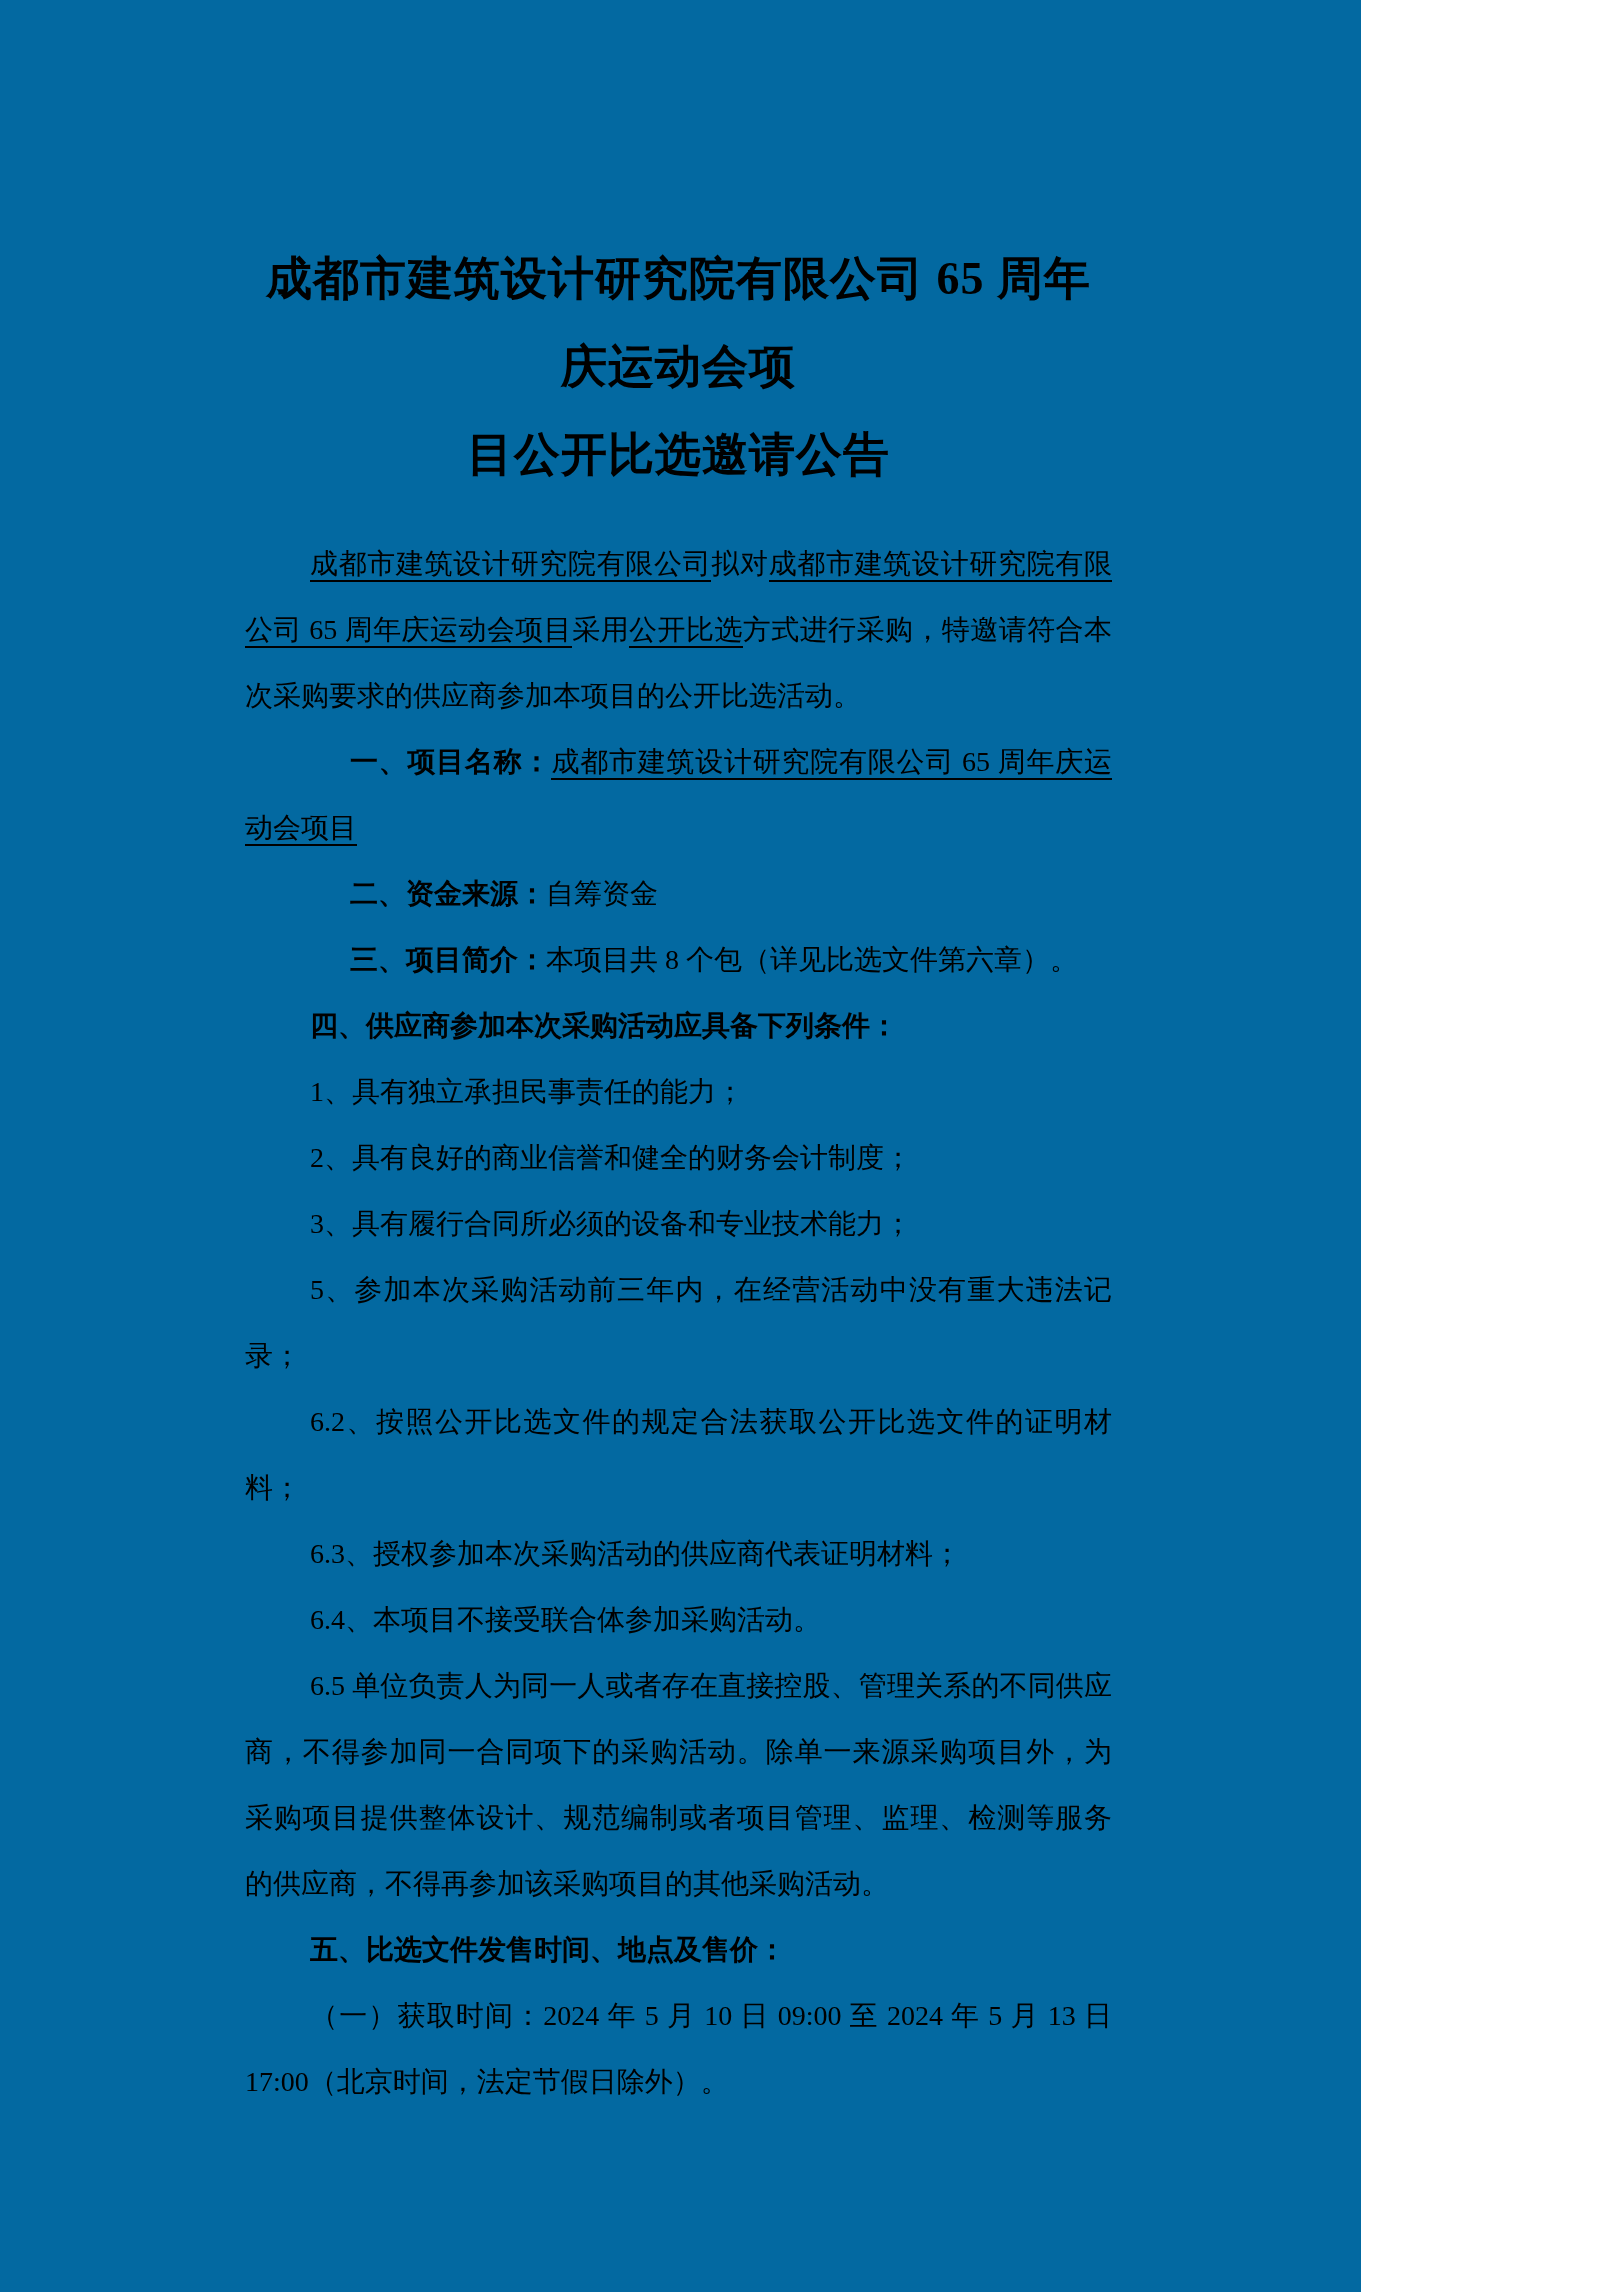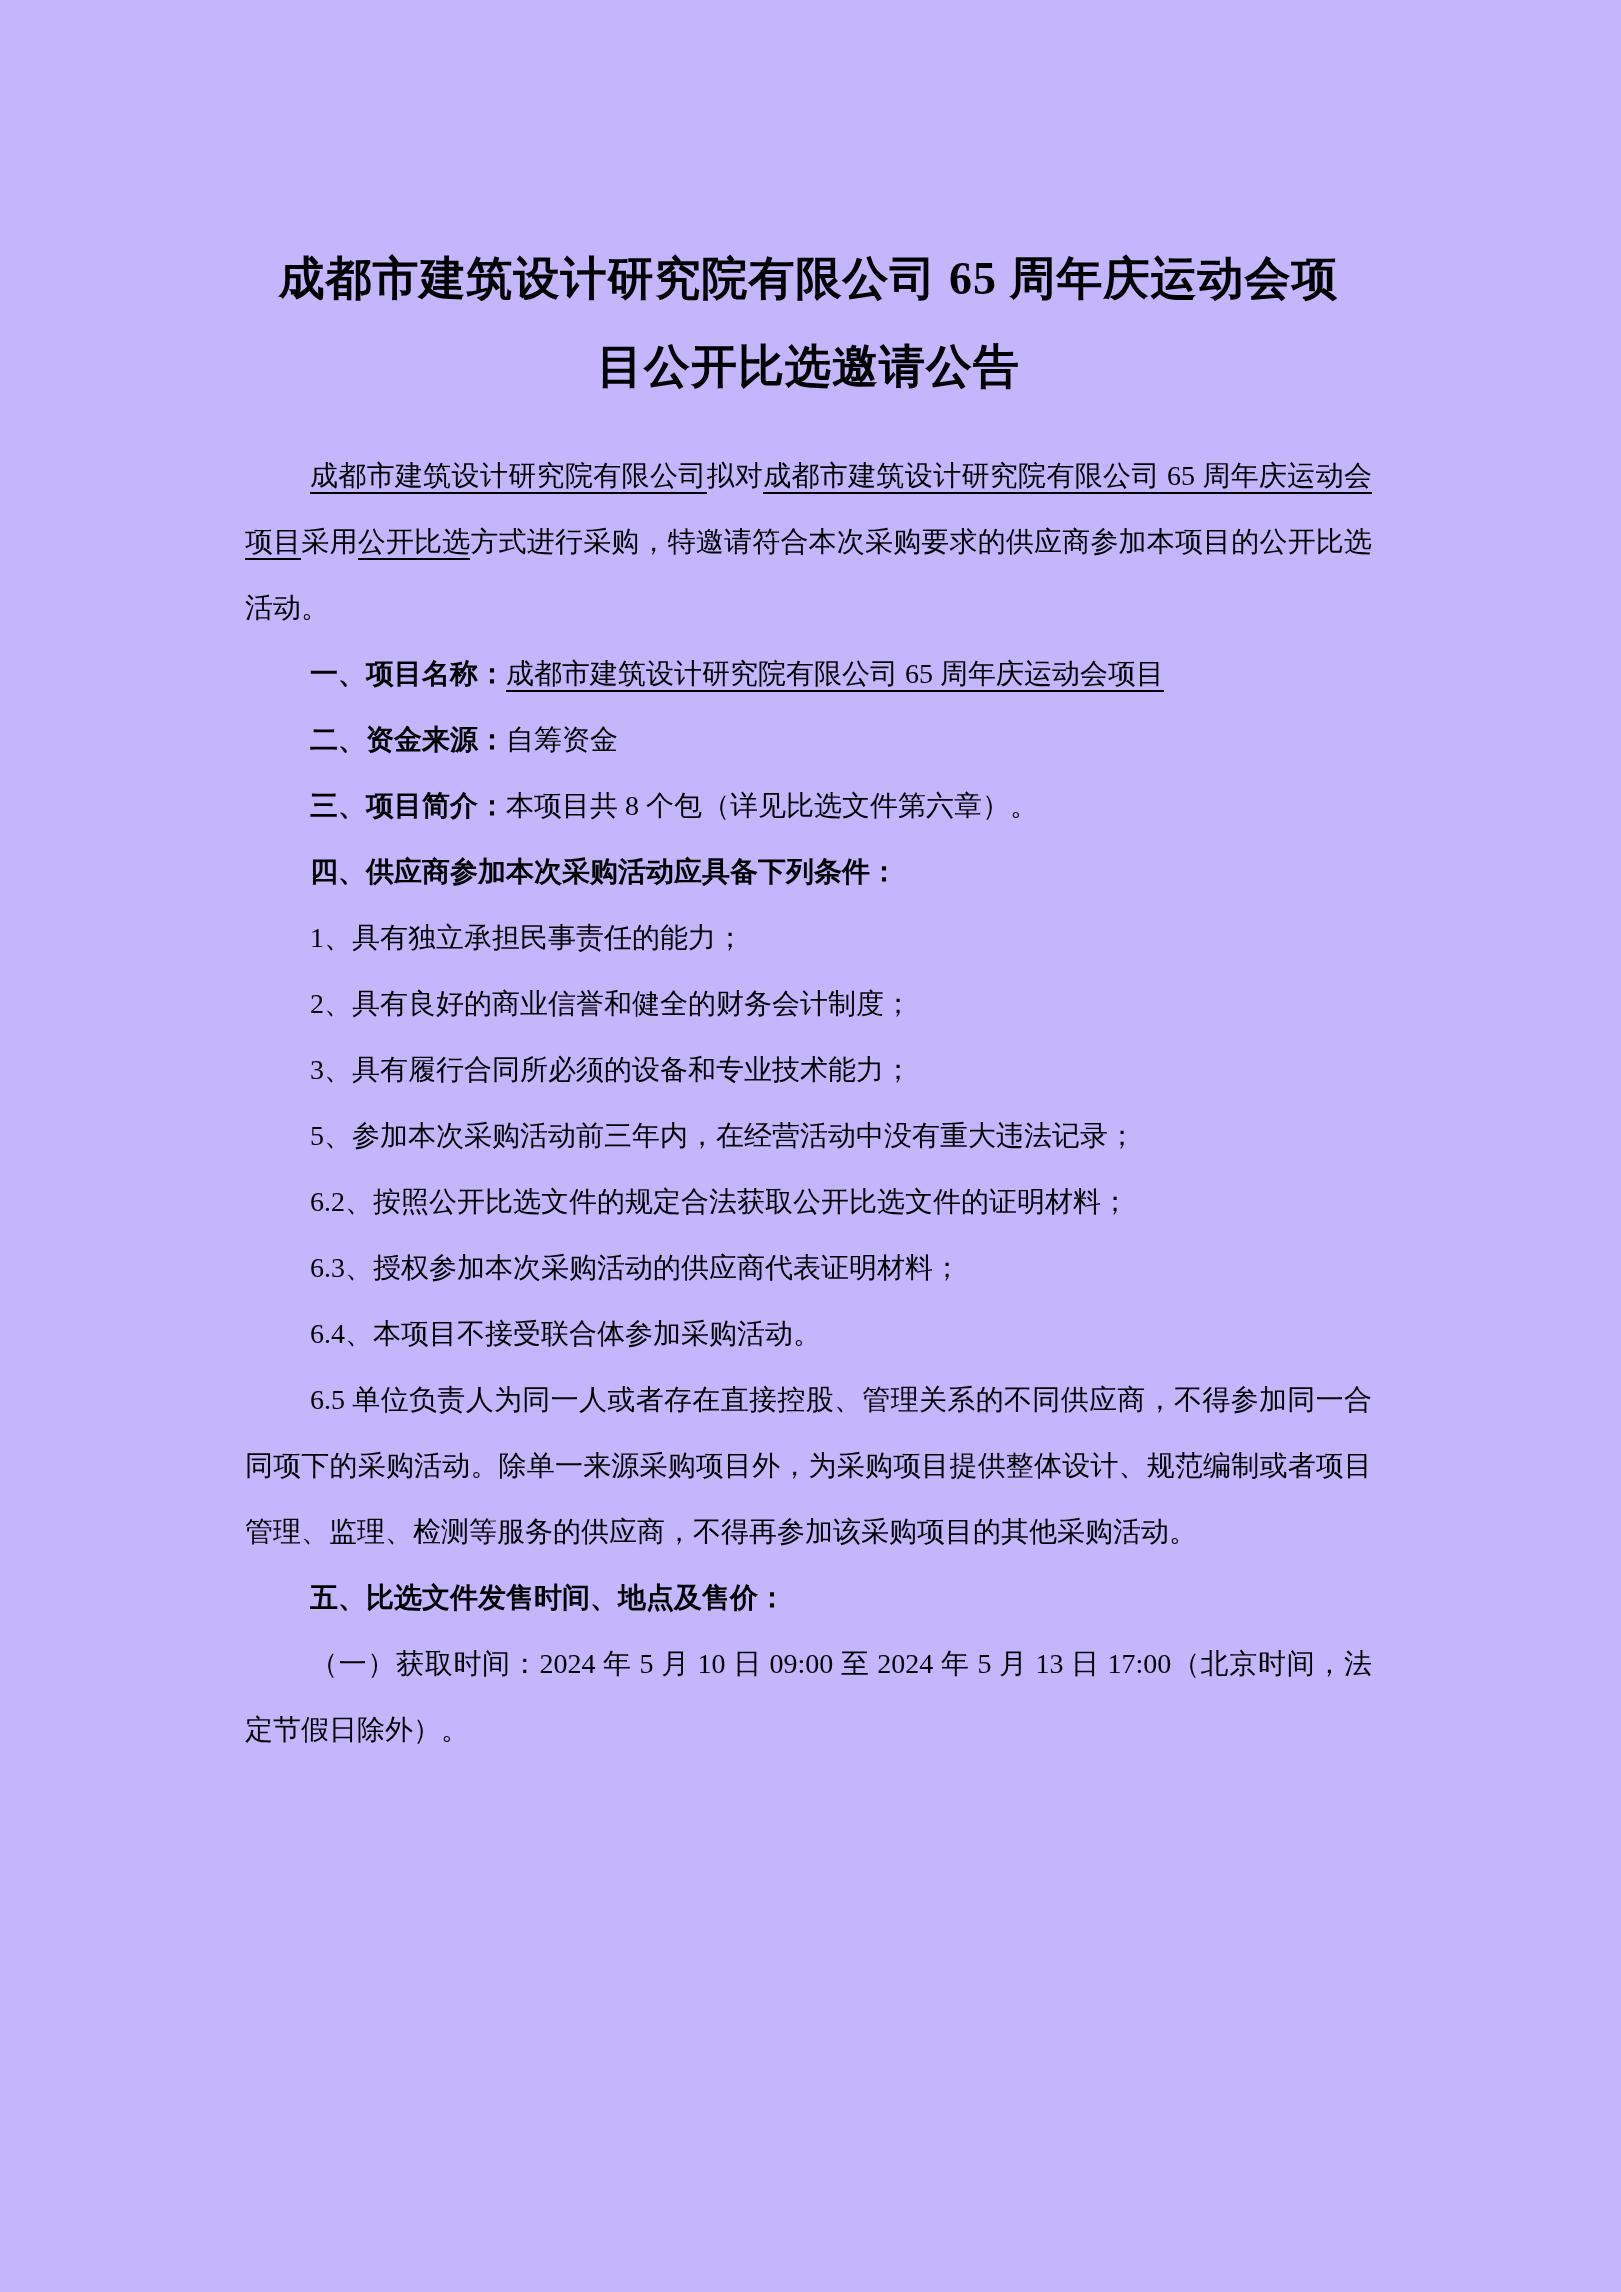--- a/index.html
+++ b/index.html
@@ -3,23 +3,23 @@
 <meta charset="utf-8">
 <style>
   html, body {
     margin: 0;
     padding: 0;
     background: #ffffff;
   }
   .page {
     position: relative;
     box-sizing: border-box;
-    width: 1621px;
+    width: 1361px;
     height: 2293px;
-    background: #c4b5fd;
+    background: #0369a1;
     color: #000000;
     font-family: "Liberation Serif", "DejaVu Serif", serif;
     padding: 235px 249px 0 245px;
     overflow: hidden;
   }
   .doc-title {
     font-size: 46px;
     font-weight: bold;
     line-height: 88px;
     text-align: center;
@@ -34,20 +34,21 @@
   .doc-body p {
     margin: 0;
     text-indent: 65px;
   }
   .u {
     border-bottom: 2.9px solid #000000;
     padding-bottom: 1px;
   }
   .b {
     font-weight: bold;
+    margin-left: 40px;
   }
 </style>
 </head>
 <body>
 
 <div class="page">
 
   <div class="doc-title">
     <div>成都市建筑设计研究院有限公司 65 周年庆运动会项</div>
     <div>目公开比选邀请公告</div>

